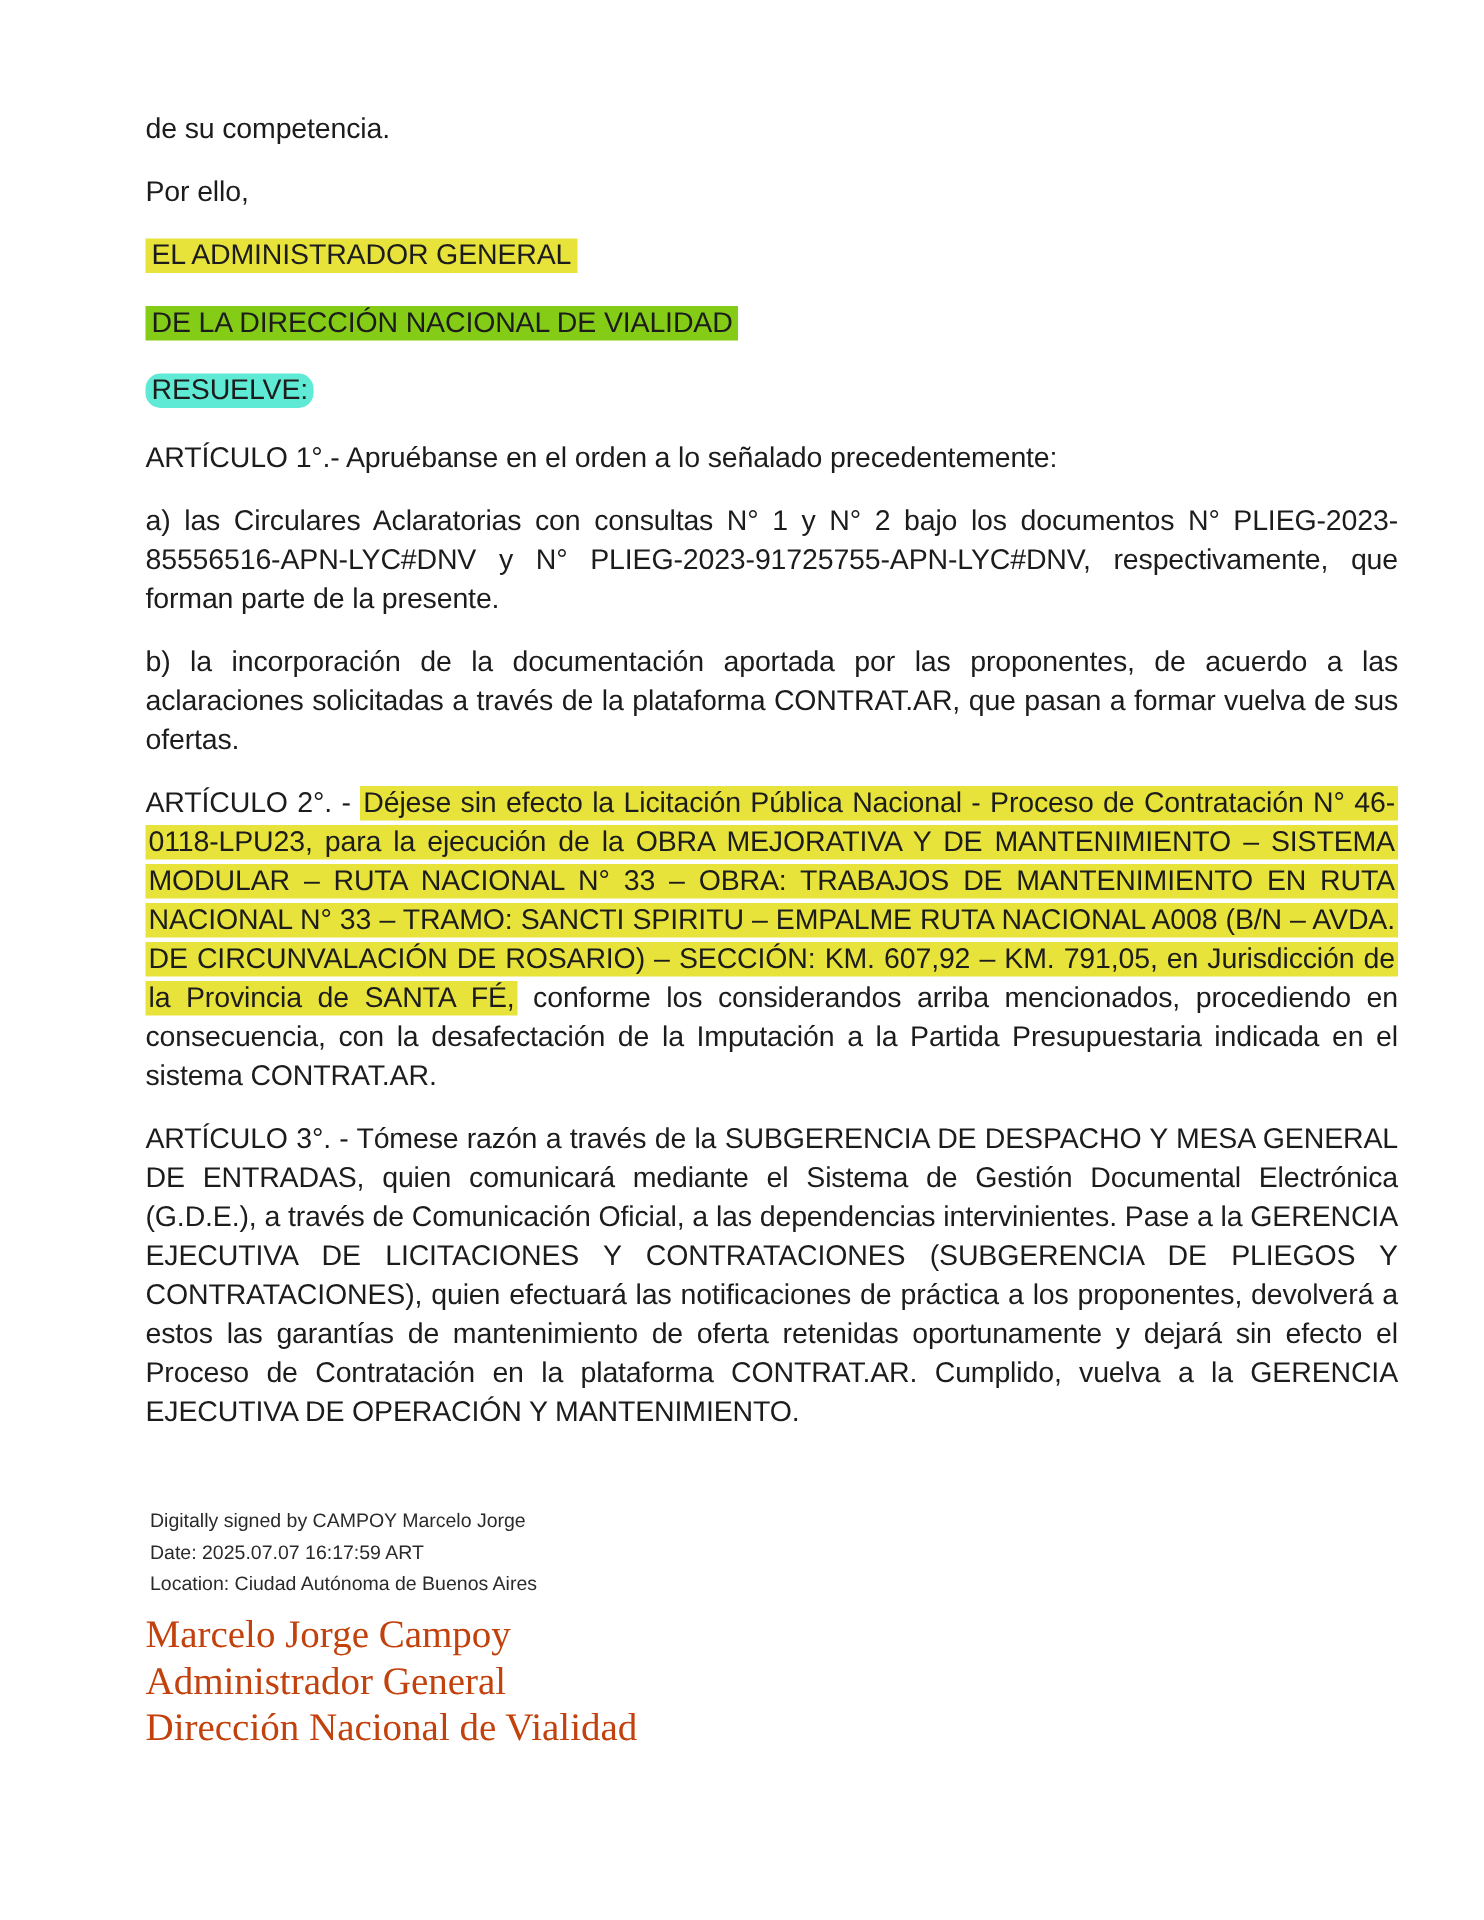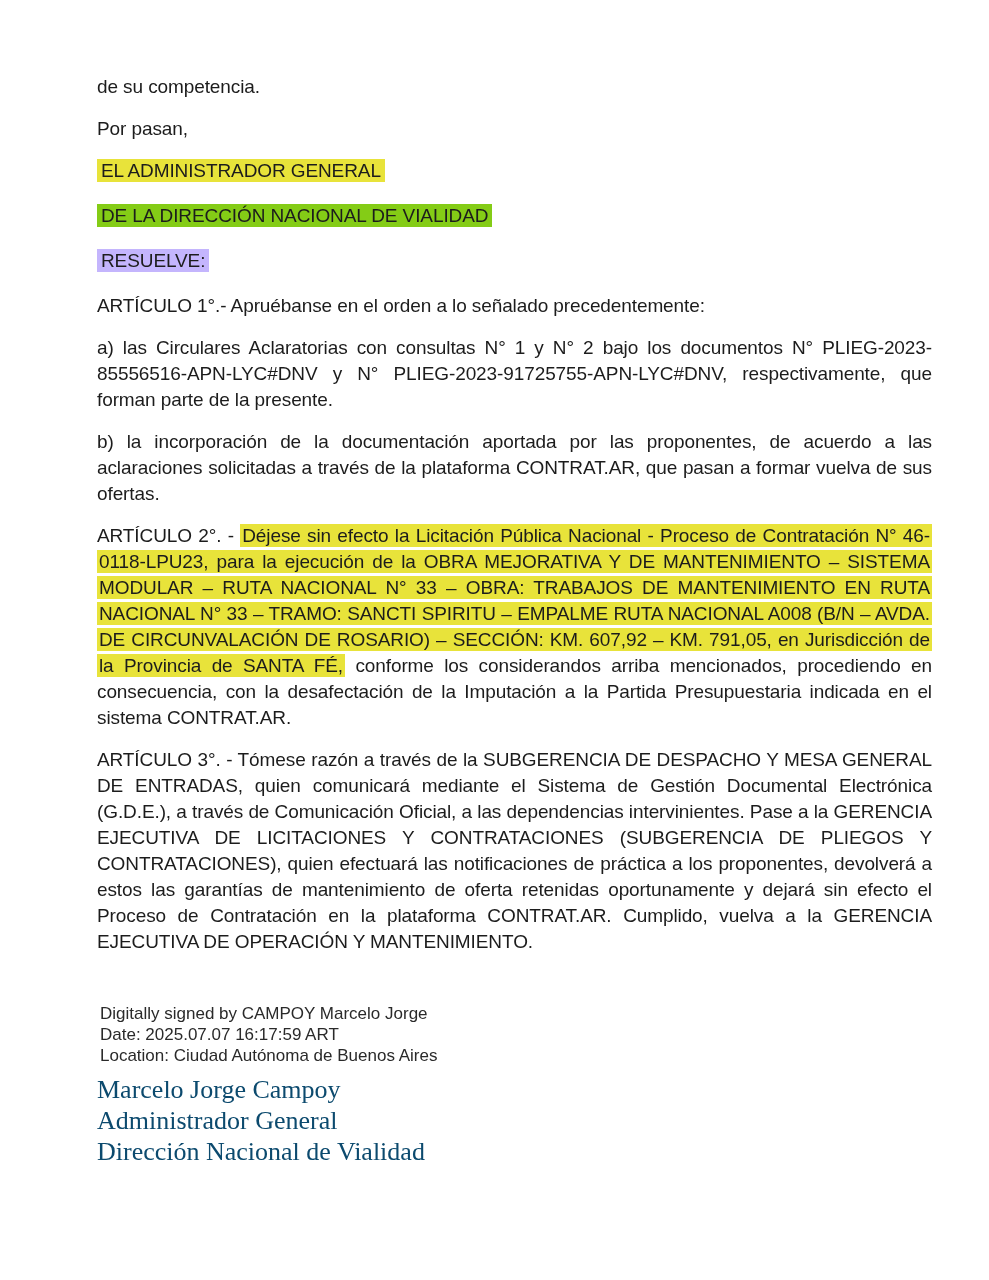--- a/index.html
+++ b/index.html
@@ -29,47 +29,47 @@
     background-color: #e8e33a;
     color: inherit;
     padding: 1px 4px;
     -webkit-box-decoration-break: clone;
     box-decoration-break: clone;
   }
   mark.hl { padding: 1px 2px; }
   .sig { margin-top: 48px; }
   .sig-meta {
     margin-left: 3px;
-    font-size: 17px;
+    font-size: 13px;
     line-height: 21px;
     color: #2a2a2a;
   }
   .sig-serif {
     margin-top: 8px;
     font-family: "Liberation Serif", "DejaVu Serif", serif;
     font-size: 26px;
     line-height: 31px;
-    color: #0c4a6e;
+    color: #c2410c;
   }
 </style>
 </head>
 <body>
 
 <div class="page">
 
   <p>de su competencia.</p>
 
 
-  <p>Por pasan,</p>
+  <p>Por ello,</p>
 
   <p class="heading"><span class="hl" style="background-color: rgb(232, 227, 58);">EL ADMINISTRADOR GENERAL</span></p>
 
   <p class="heading"><span class="hl" style="background-color: #84cc16;">DE LA DIRECCIÓN NACIONAL DE VIALIDAD</span></p>
 
-  <p class="heading"><span class="hl" style="background-color: #c4b5fd;">RESUELVE:</span></p>
+  <p class="heading"><span class="hl" style="background-color: #5eead4; border-radius: 10px;">RESUELVE:</span></p>
 
   <p>ARTÍCULO 1°.- Apruébanse en el orden a lo señalado precedentemente:</p>
 
   <p>a) las Circulares Aclaratorias con consultas N° 1 y N° 2 bajo los documentos N° PLIEG-2023-85556516-APN-LYC#DNV y N° PLIEG-2023-91725755-APN-LYC#DNV, respectivamente, que forman parte de la presente.</p>
 
   <p>b) la incorporación de la documentación aportada por las proponentes, de acuerdo a las aclaraciones solicitadas a través de la plataforma CONTRAT.AR, que pasan a formar vuelva de sus ofertas.</p>
 
   <p><span>ARTÍCULO 2°. - </span><mark class="hl" style="background-color: rgb(232, 227, 58);">Déjese sin efecto la Licitación Pública Nacional - Proceso de Contratación N° 46-0118-LPU23, para la ejecución de la OBRA MEJORATIVA Y DE MANTENIMIENTO – SISTEMA MODULAR – RUTA NACIONAL N° 33 – OBRA: TRABAJOS DE MANTENIMIENTO EN RUTA NACIONAL N° 33 – TRAMO: SANCTI SPIRITU – EMPALME RUTA NACIONAL A008 (B/N – AVDA. DE CIRCUNVALACIÓN DE ROSARIO) – SECCIÓN: KM. 607,92 – KM. 791,05, en Jurisdicción de la Provincia de SANTA FÉ,</mark><span> conforme los considerandos arriba mencionados, procediendo en consecuencia, con la desafectación de la Imputación a la Partida Presupuestaria indicada en el sistema CONTRAT.AR.</span></p>
 
   <p>ARTÍCULO 3°. - Tómese razón a través de la SUBGERENCIA DE DESPACHO Y MESA GENERAL DE ENTRADAS, quien comunicará mediante el Sistema de Gestión Documental Electrónica (G.D.E.), a través de Comunicación Oficial, a las dependencias intervinientes. Pase a la GERENCIA EJECUTIVA DE LICITACIONES Y CONTRATACIONES (SUBGERENCIA DE PLIEGOS Y CONTRATACIONES), quien efectuará las notificaciones de práctica a los proponentes, devolverá a estos las garantías de mantenimiento de oferta retenidas oportunamente y dejará sin efecto el Proceso de Contratación en la plataforma CONTRAT.AR. Cumplido, vuelva a la GERENCIA EJECUTIVA DE OPERACIÓN Y MANTENIMIENTO.</p>

